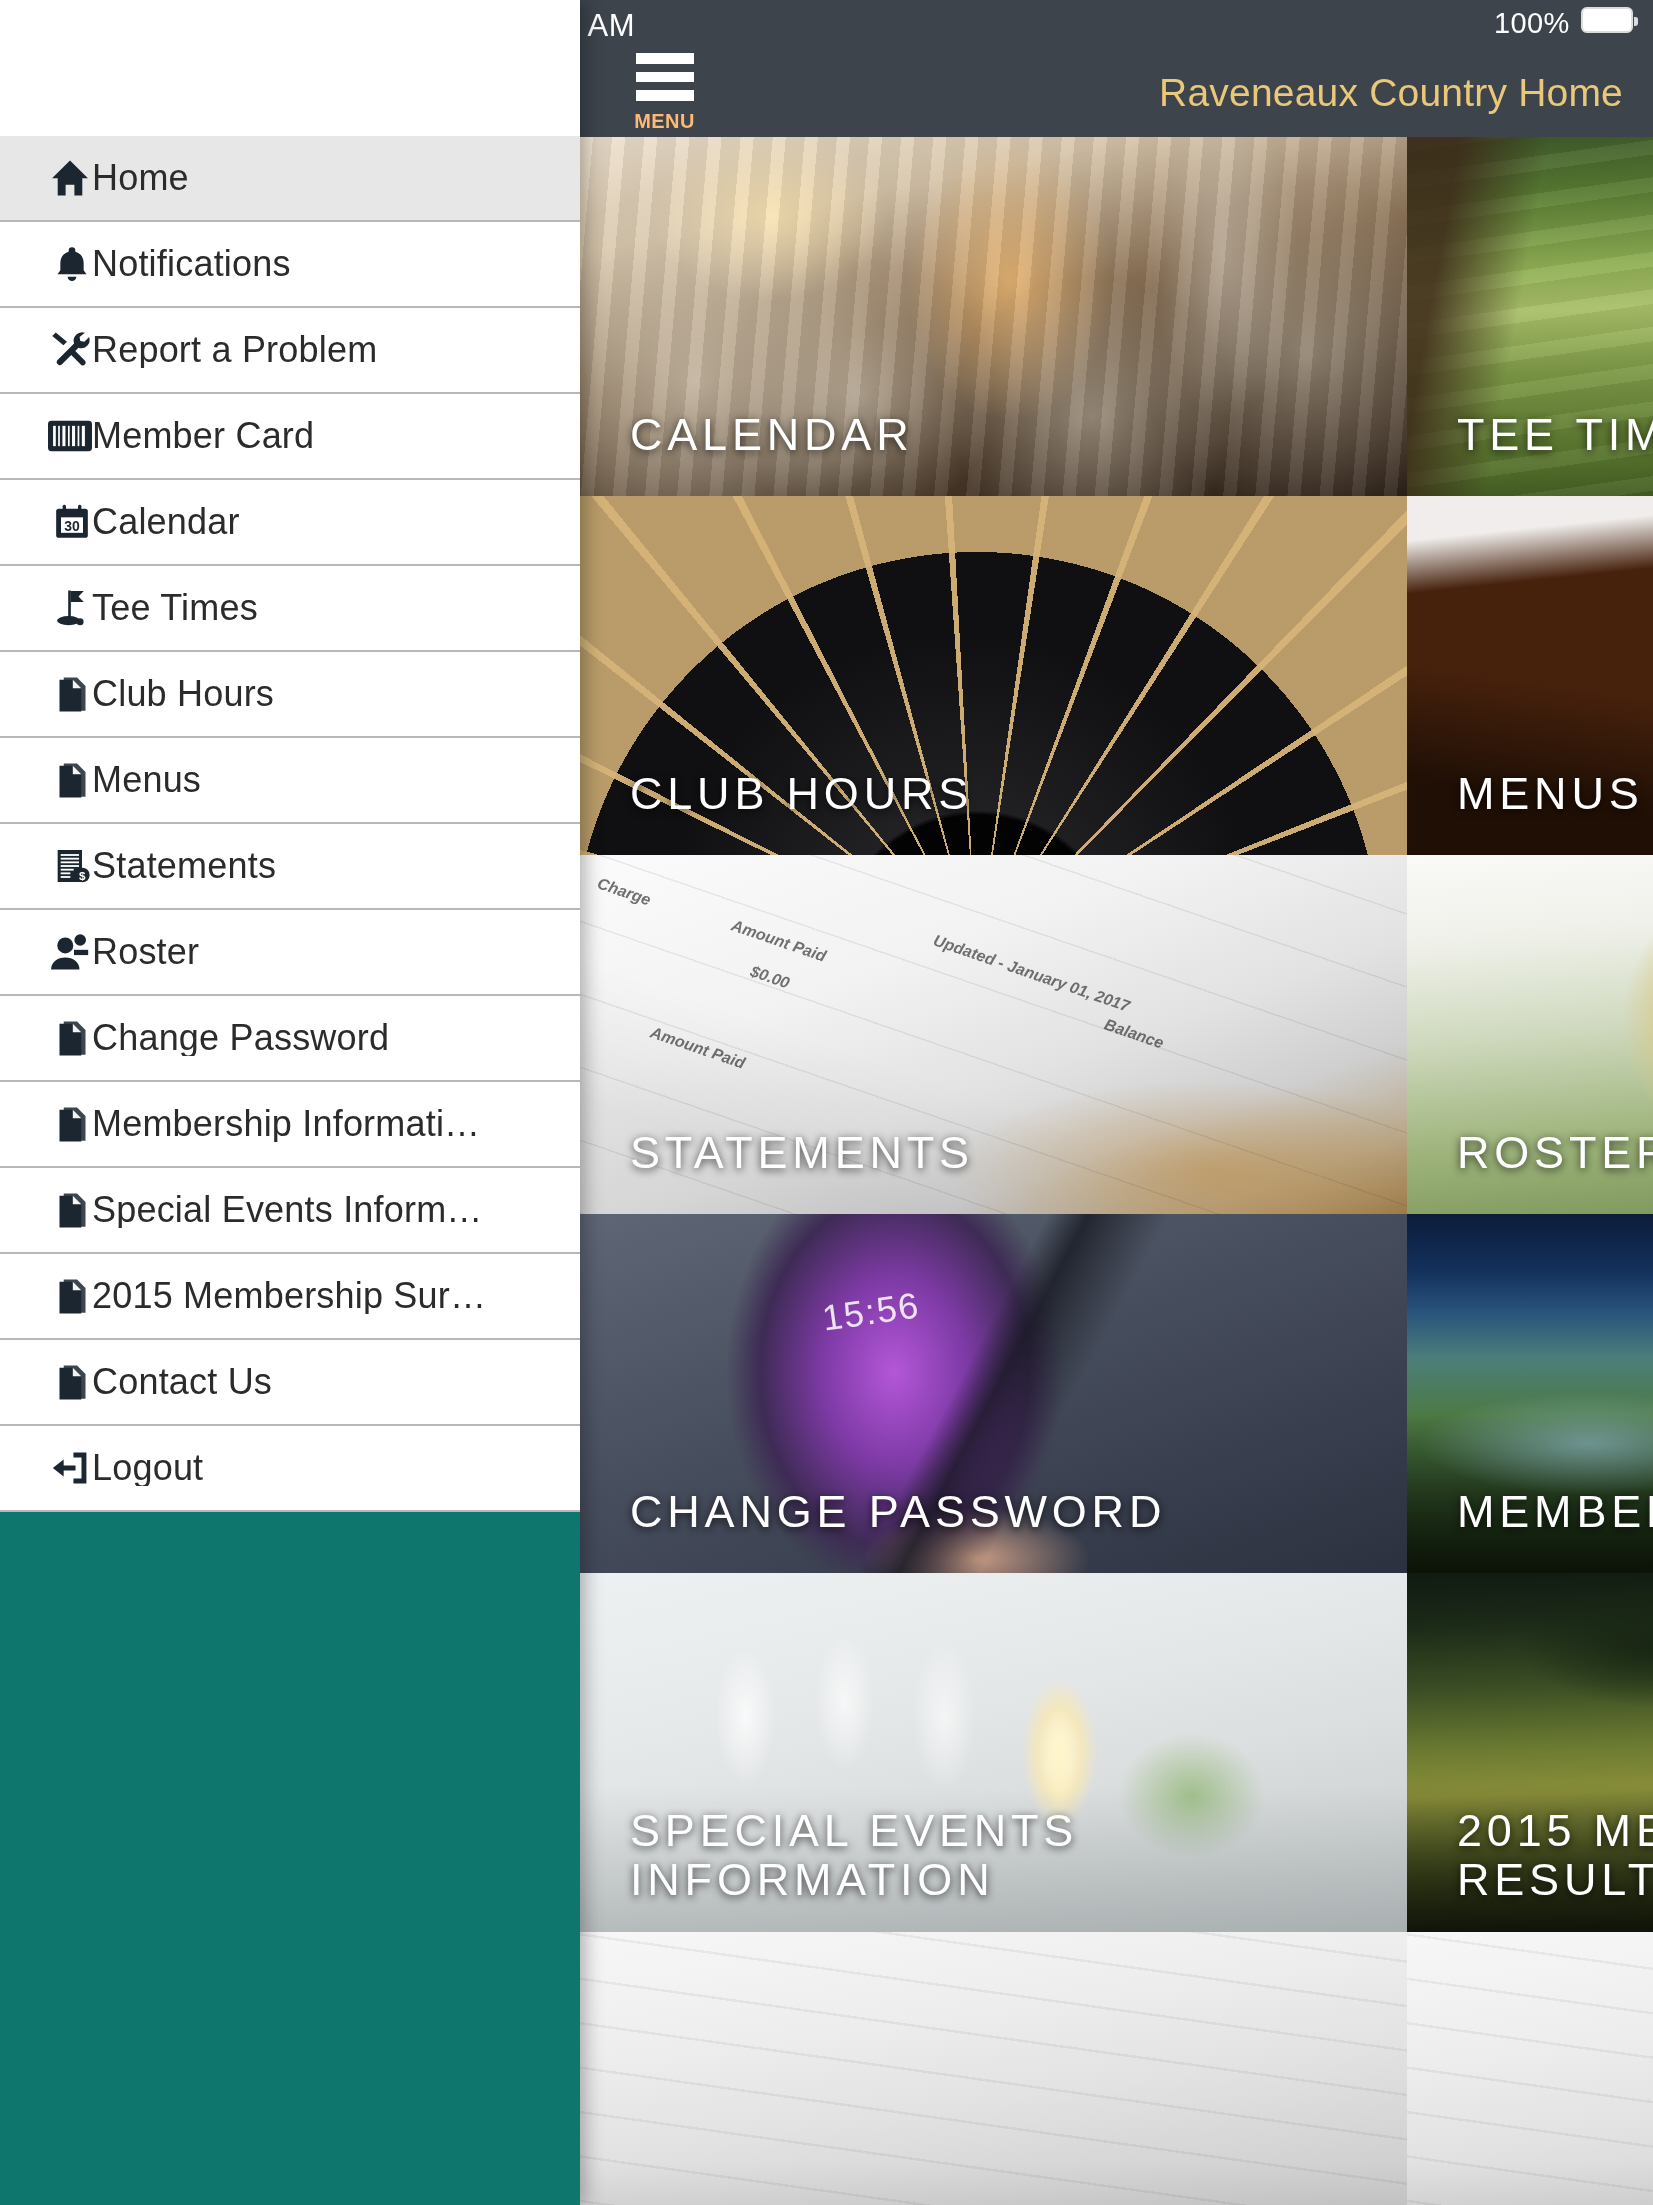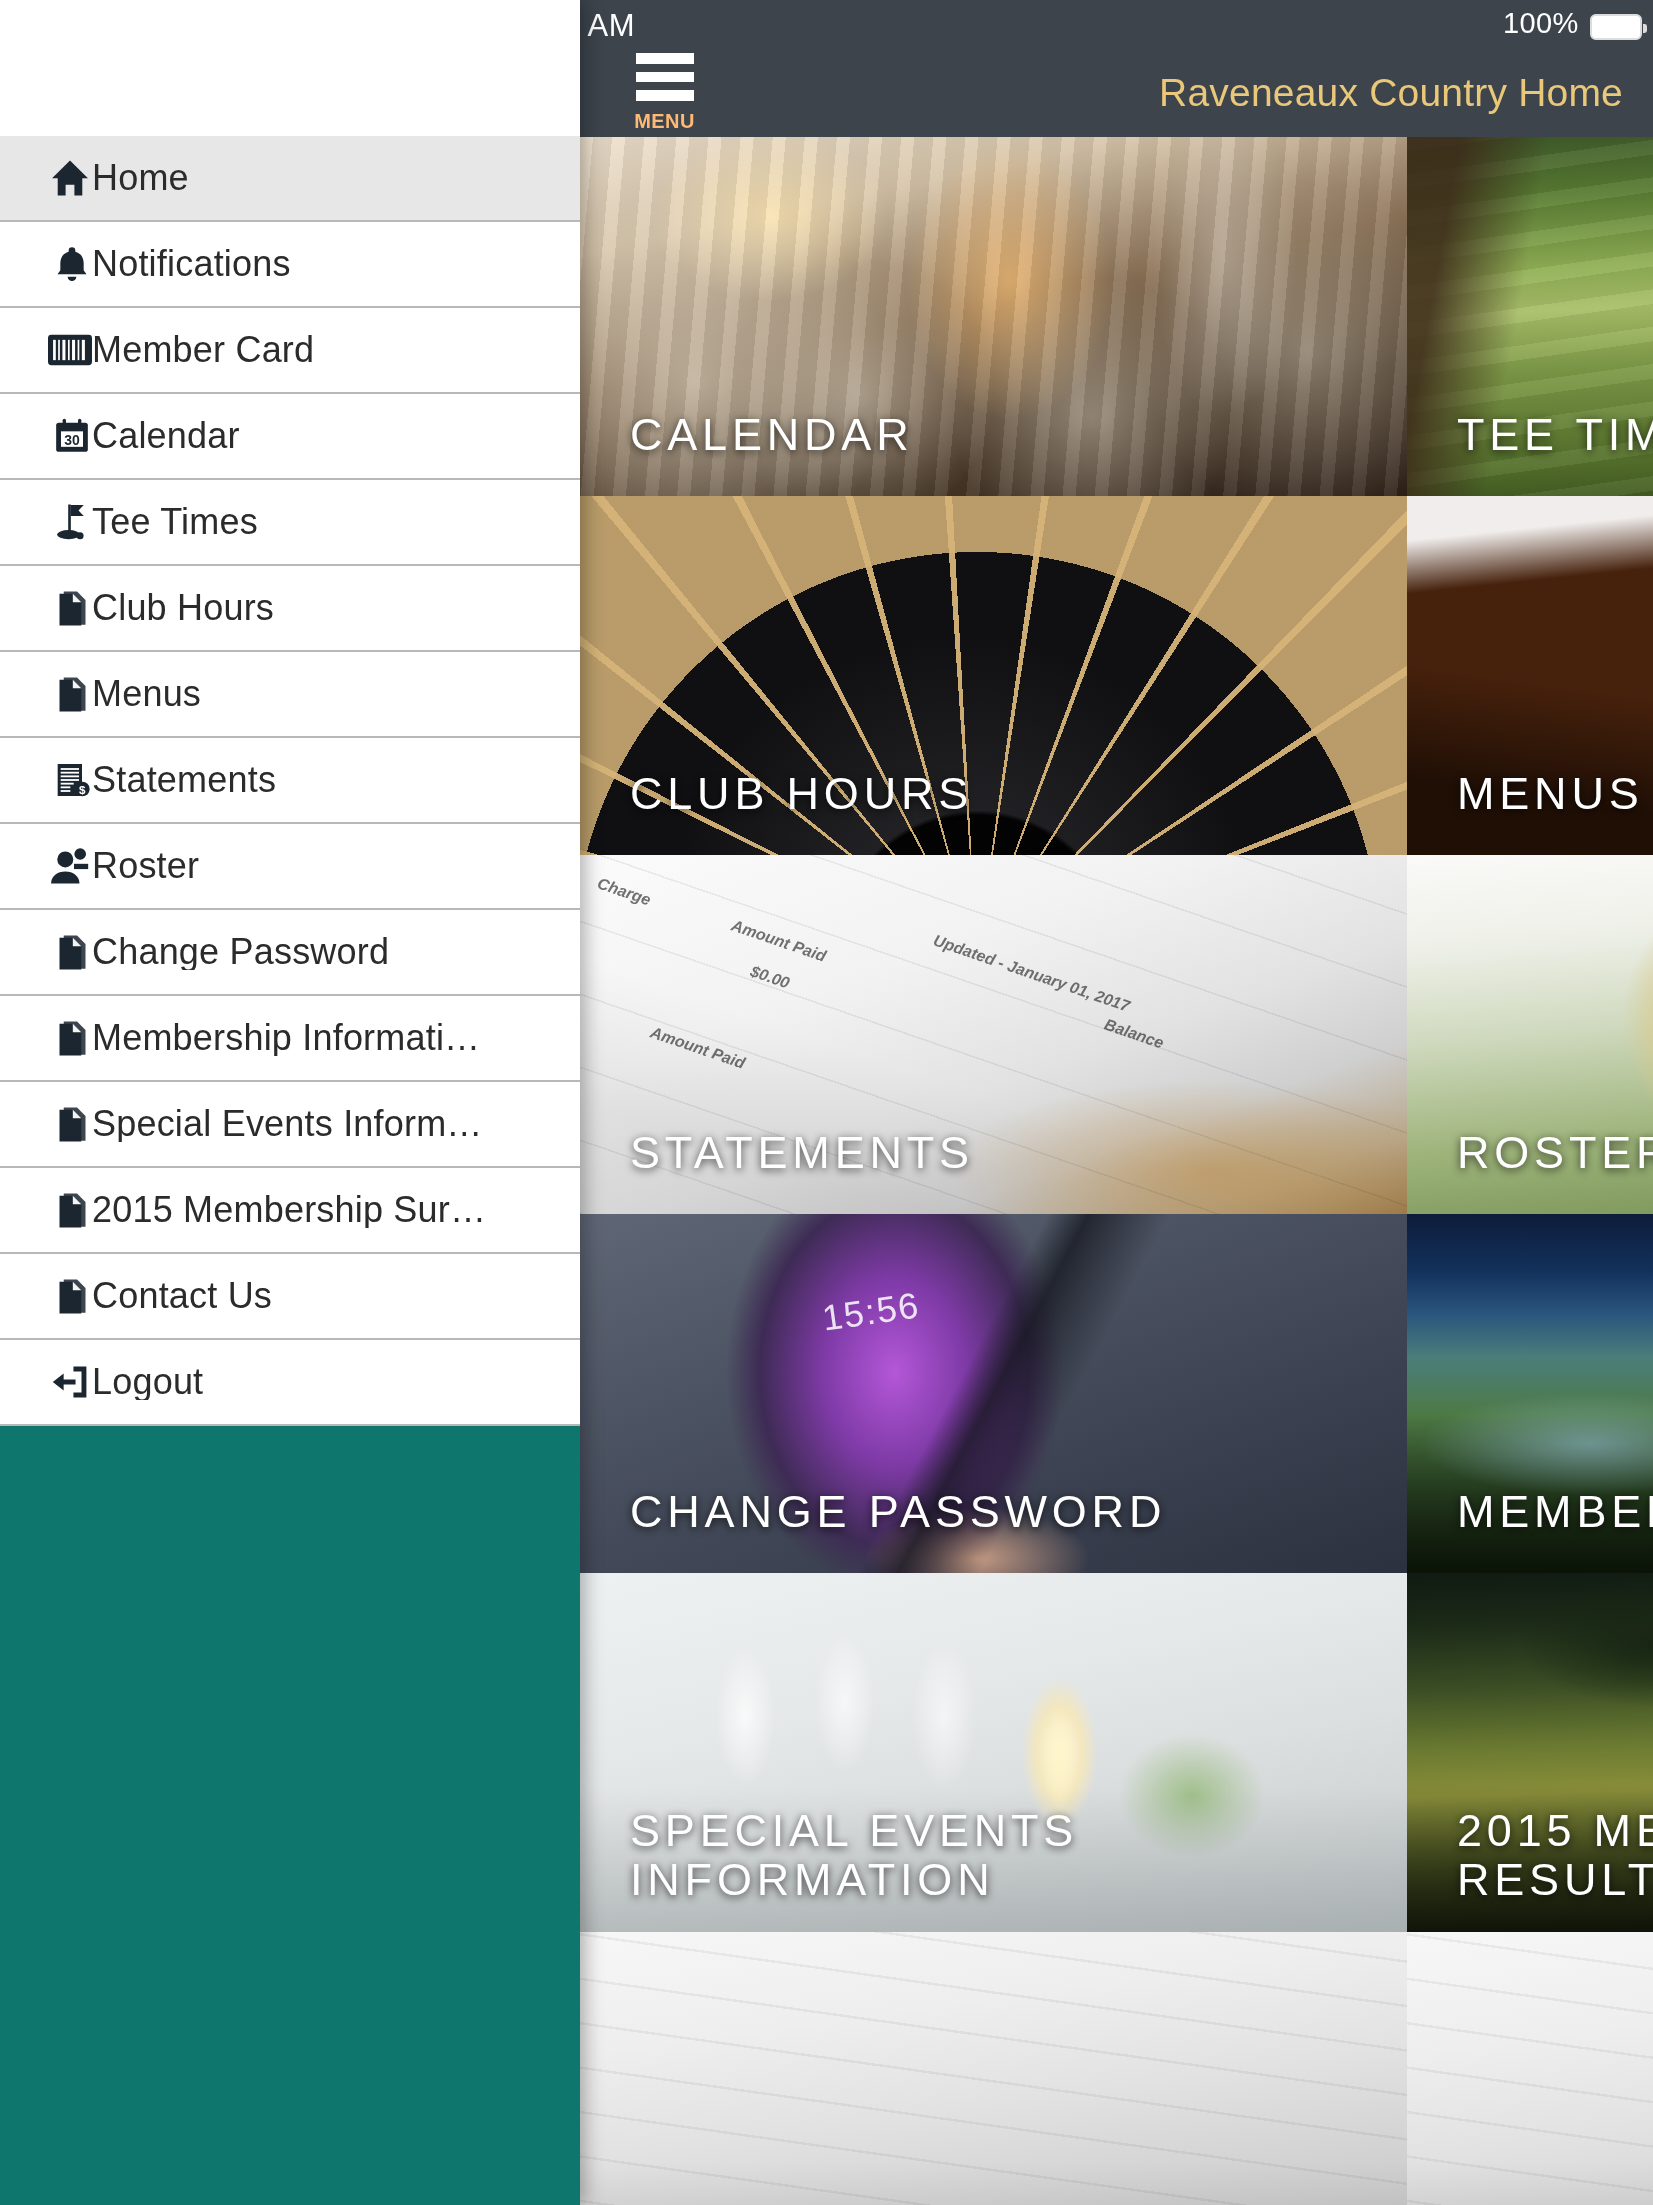--- a/index.html
+++ b/index.html
@@ -64,22 +64,22 @@
     font-size: 31px;
   }
   #status-time {
     position: absolute; left: 0; right: 0; top: 8px;
     text-align: left;
     margin-left: -77px;
     font-size: 31px;
     letter-spacing: 0.4px;
   }
   #status-right {
-    position: absolute; right: 12px; top: 7.3px;
-    display: flex; align-items: flex-end; gap: 11.3px;
+    position: absolute; right: 21px; top: 7.3px;
+    display: flex; align-items: flex-start; gap: 11.3px;
   }
   #battery-pct { font-size: 29px; letter-spacing: 0.4px; }
   .battery {
     position: relative;
     width: 52px; height: 26px;
     border: 2.4px solid #dcdcdc;
     border-radius: 5.7px;
     box-sizing: border-box;
     background: #ffffff;
   }
@@ -396,20 +396,29 @@
 
     <div class="nav-item">
       <span class="nav-icon">
         <svg width="40" height="44" viewBox="0 0 24 24" fill="currentColor">
             <path d="M12 2a2 2 0 0 1 2 2v.6c3.1.8 5 3.4 5 6.9v4.3l1.7 2.4H3.3L5 15.8v-4.3c0-3.5 1.9-6.1 5-6.9V4a2 2 0 0 1 2-2zM9.4 19.6h5.2a2.6 2.6 0 0 1-5.2 0z"></path>
           </svg>
       </span>
       <span class="nav-label">Notifications</span>
     </div>
 
+    <div class="nav-item">
+      <span class="nav-icon">
+        <svg width="45" height="44" viewBox="0 0 24 24" fill="currentColor">
+          <path d="M2.6 4.4 4.5 2.5l6.1 5-1.9 1.9zM10.8 12.6l2.2-2.2 7.6 7.6a1.6 1.6 0 0 1-2.2 2.2z"></path>
+          <path d="M20.4 2.6a4.6 4.6 0 0 0-5.9 5.8l-9 9a1.7 1.7 0 0 0 2.4 2.4l9-9a4.6 4.6 0 0 0 5.8-5.9l-2.6 2.6-2.2-.4-.4-2.2z"></path>
+        </svg>
+      </span>
+      <span class="nav-label">Report a Problem</span>
+    </div>
 
     <div class="nav-item">
       <span class="nav-icon">
         <svg width="44" height="32" viewBox="0 0 26 18" fill="currentColor">
           <rect x="0" y="0" width="26" height="18" rx="2"></rect>
           <g fill="#ffffff">
             <rect x="3" y="3" width="1.6" height="12"></rect>
               <rect x="6" y="3" width="1" height="12"></rect>
             <rect x="8.5" y="3" width="1.8" height="12"></rect>
               <rect x="11.8" y="3" width="1" height="12"></rect>

